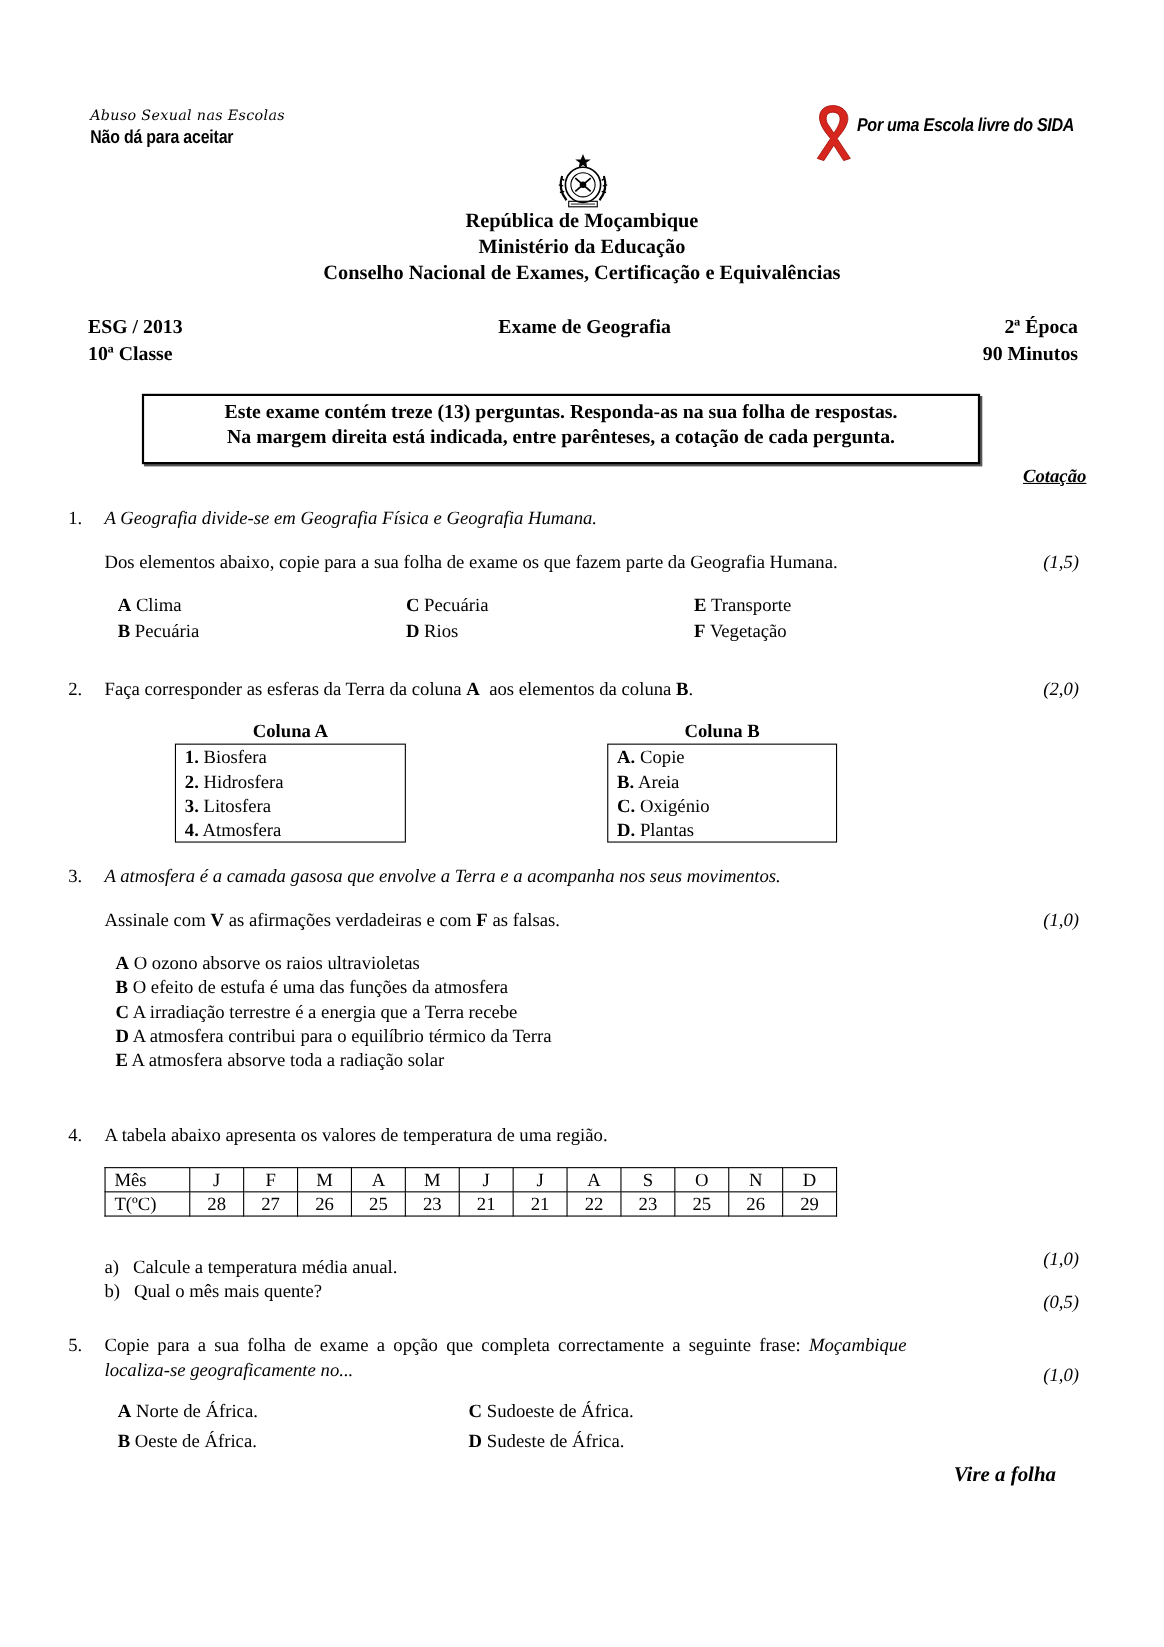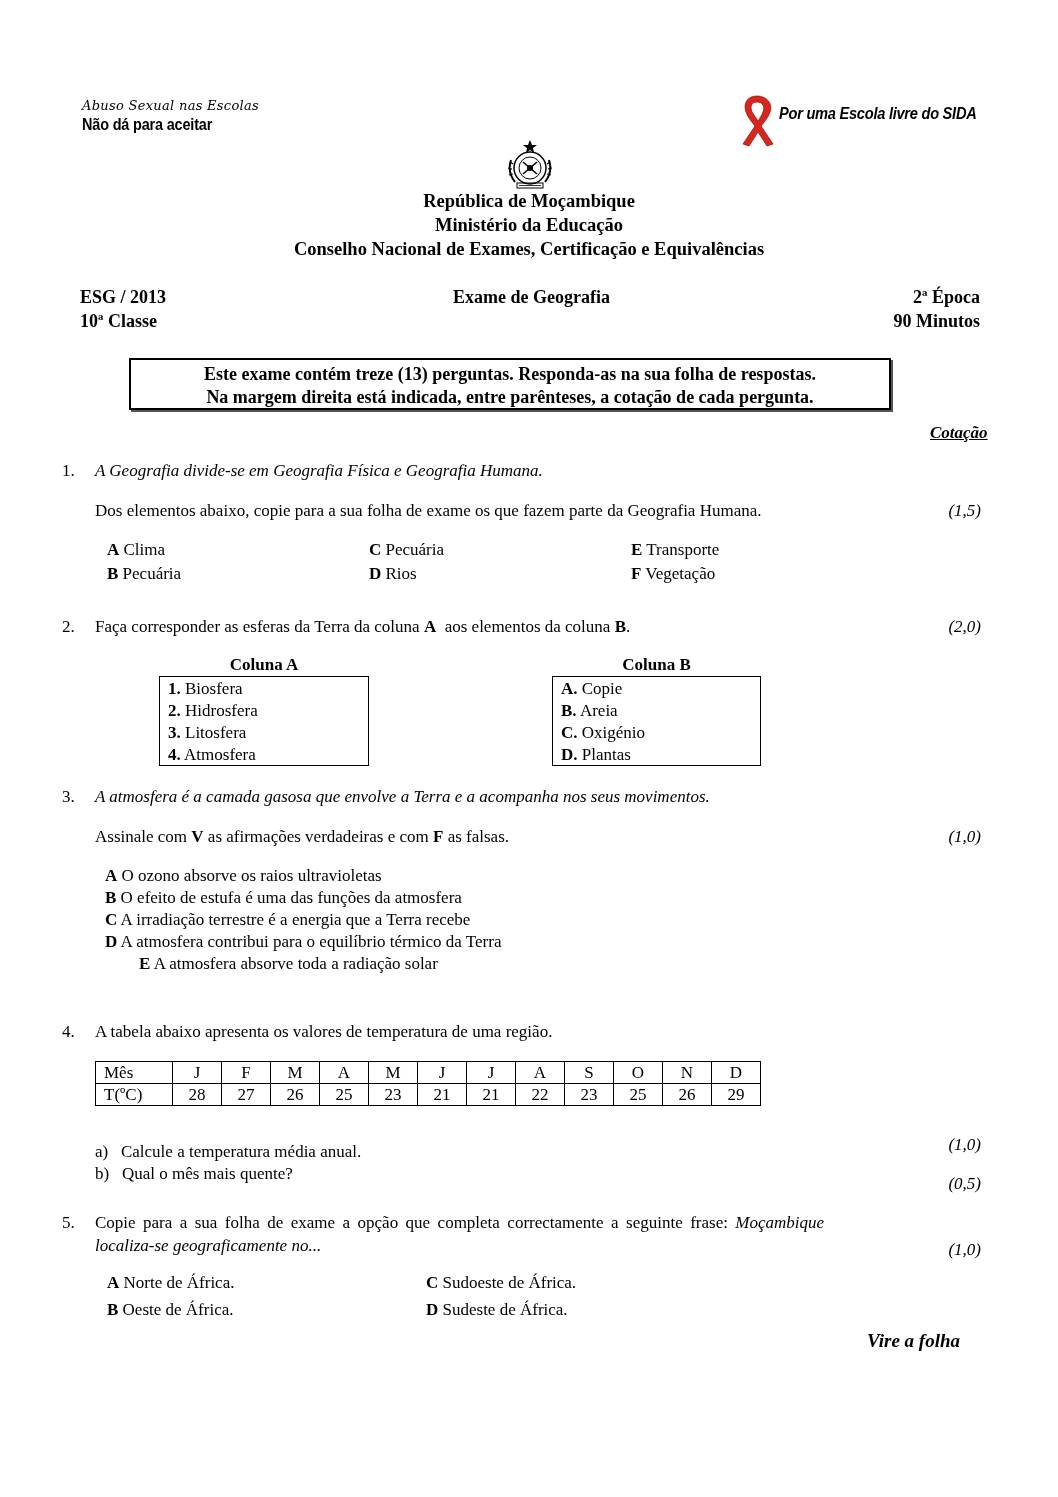--- a/index.html
+++ b/index.html
@@ -13,21 +13,21 @@
     .slogan-left-2 { left: 82px; top: 115px; font-family: "Liberation Sans", sans-serif; font-weight: bold; font-size: 17px; transform: scaleX(0.85); transform-origin: left; letter-spacing: -0.2px; }
     .ribbon { left: 733px; top: 92px; width: 48px; height: 56px; }
     .slogan-right { left: 779px; top: 104px; font-family: "Liberation Sans", sans-serif; font-weight: bold; font-style: italic; font-size: 17px; transform: scaleX(0.86); transform-origin: left; letter-spacing: -0.3px; white-space: nowrap; }
 
     .emblem { left: 503px; top: 138px; width: 54px; height: 56px; }
 
     .center-line { position: absolute; left: 0; width: 1058px; text-align: center; font-weight: bold; font-size: 18.5px; }
 
     .meta { font-weight: bold; font-size: 18px; white-space: nowrap; }
 
-    .notice { left: 129px; top: 358px; width: 762px; height: 52px; border: 2px solid #000; box-shadow: 2px 2px 0 #555; text-align: center; font-weight: bold; font-size: 18px; line-height: 23px; padding-top: 3px; }
+    .notice { left: 129px; top: 358px; width: 762px; height: 64px; border: 2px solid #000; box-shadow: 2px 2px 0 #555; text-align: center; font-weight: bold; font-size: 18px; line-height: 23px; padding-top: 3px; }
 
     .cotacao-head { left: 930px; top: 423px; font-weight: bold; font-style: italic; font-size: 17px; text-decoration: underline; }
 
     .qnum { position: absolute; left: 62px; font-size: 17px; }
     .qtext { position: absolute; left: 95px; font-size: 17px; white-space: nowrap; }
     .score { position: absolute; right: 77px; font-style: italic; font-size: 17px; }
 
     .opt { position: absolute; font-size: 17px; white-space: nowrap; }
     .opt b { font-weight: bold; }
 
@@ -122,21 +122,21 @@
 <div>
   <div class="qnum" style="top:787px;">3.</div>
   <div class="qtext ital" style="top:787px;">A atmosfera é a camada gasosa que envolve a Terra e a acompanha nos seus movimentos.</div>
   <div class="qtext" style="top:827px;"><span>Assinale com </span><b>V</b><span> as afirmações verdadeiras e com </span><b>F</b><span> as falsas.</span></div>
   <div class="score" style="top:827px;">(1,0)</div>
 
   <div class="opt" style="left:105px; top:866px;"><b>A</b> <span>O ozono absorve os raios ultravioletas</span></div>
   <div class="opt" style="left:105px; top:888px;"><b>B</b> <span>O efeito de estufa é uma das funções da atmosfera</span></div>
   <div class="opt" style="left:105px; top:910px;"><b>C</b> <span>A irradiação terrestre é a energia que a Terra recebe</span></div>
   <div class="opt" style="left:105px; top:932px;"><b>D</b> <span>A atmosfera contribui para o equilíbrio térmico da Terra</span></div>
-  <div class="opt" style="left:105px; top:954px;margin-left:34px;"><b>E</b> <span>A atmosfera absorve toda a radiação solar</span></div>
+  <div class="opt" style="left:105px; top:954px;"><b>E</b> <span>A atmosfera absorve toda a radiação solar</span></div>
 </div>
 
 <div>
   <div class="qnum" style="top:1022px;">4.</div>
   <div class="qtext" style="top:1022px;">A tabela abaixo apresenta os valores de temperatura de uma região.</div>
 
   <table class="temps">
     <tbody>
         <tr>
       <td class="lbl">Mês</td>

